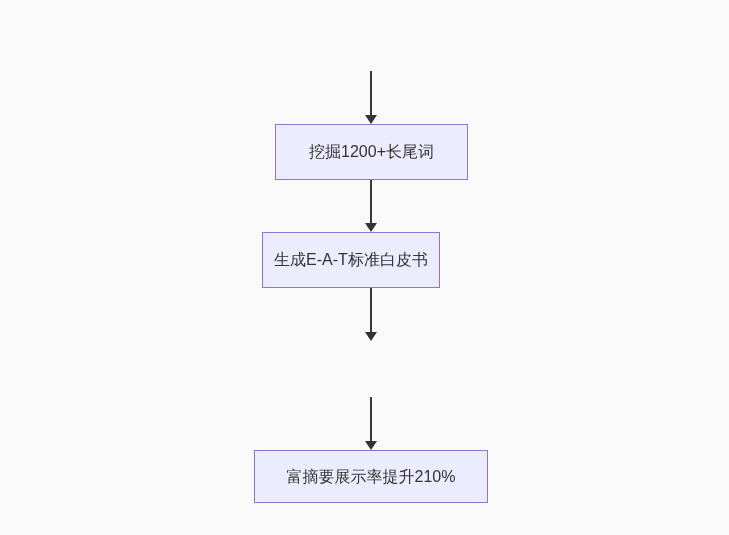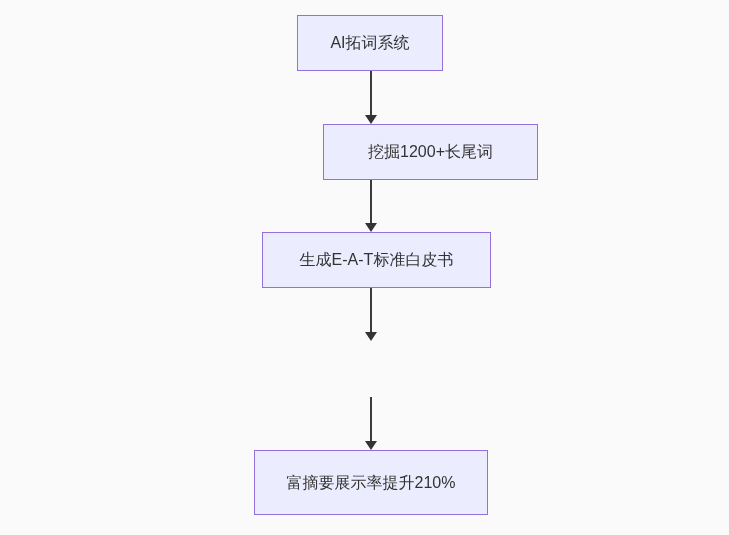--- a/index.html
+++ b/index.html
@@ -23,24 +23,24 @@
     color: #333333;
     font-size: 16px;
     line-height: 1;
     display: flex;
     align-items: center;
     justify-content: center;
     text-align: center;
     white-space: nowrap;
   }
   .n1 { left: 297px; top: 15px;  width: 146px; height: 56px; }
-  .n2 { left: 275px; top: 124px; width: 215px; height: 56px; margin-left: 48px; }
-  .n3 { left: 262px; top: 232px; width: 229px; height: 56px; }
+  .n2 { left: 275px; top: 124px; width: 193px; height: 56px; }
+  .n3 { left: 262px; top: 232px; width: 178px; height: 56px; }
   .n4 { left: 264px; top: 341px; width: 215px; height: 56px; }
-  .n5 { left: 254px; top: 450px; width: 234px; height: 65px; text-align: right; }
+  .n5 { left: 254px; top: 450px; width: 234px; height: 53px; text-align: right; }
 
   .arrow {
     position: absolute;
     left: 365px;            
     width: 12px;
     display: flex;
     flex-direction: column;
     align-items: center;
   }
   .a1 { top: 71px;  height: 53px; }
@@ -58,23 +58,20 @@
     border-left: 6px solid transparent;
     border-right: 6px solid transparent;
     border-top: 9px solid #333333;
   }
 </style>
 </head>
 <body>
 
 <div class="canvas">
 
-  <div class="node n1">
-    <span>AI拓词系统</span>
-  </div>
 
   <div class="arrow a1">
     <span class="arrow-line"></span>
     <span class="arrow-head"></span>
   </div>
 
   <div class="node n2">
     <span>挖掘1200+长尾词</span>
   </div>
 

